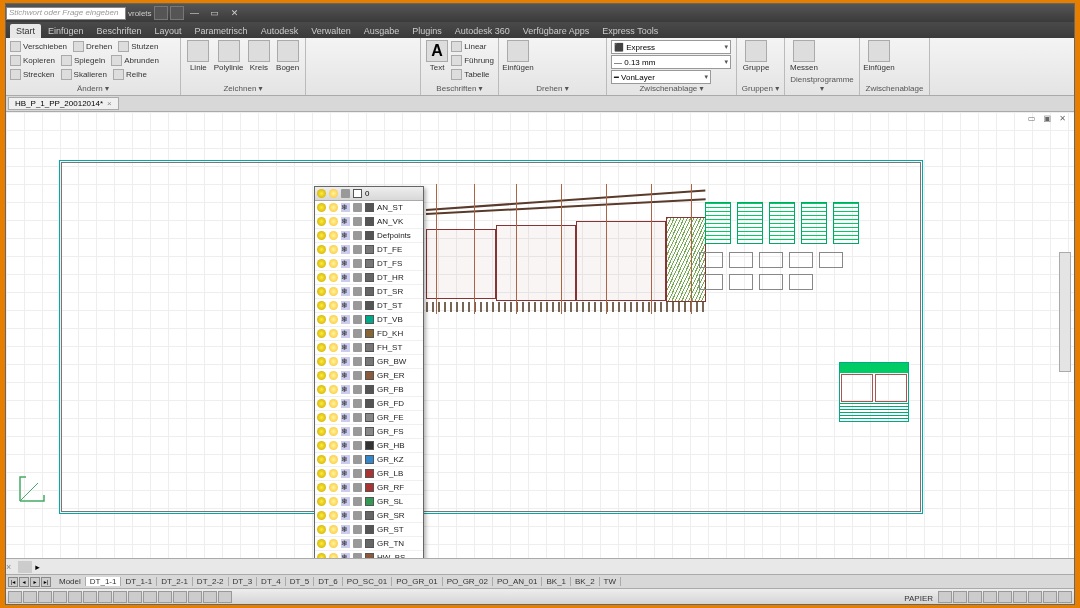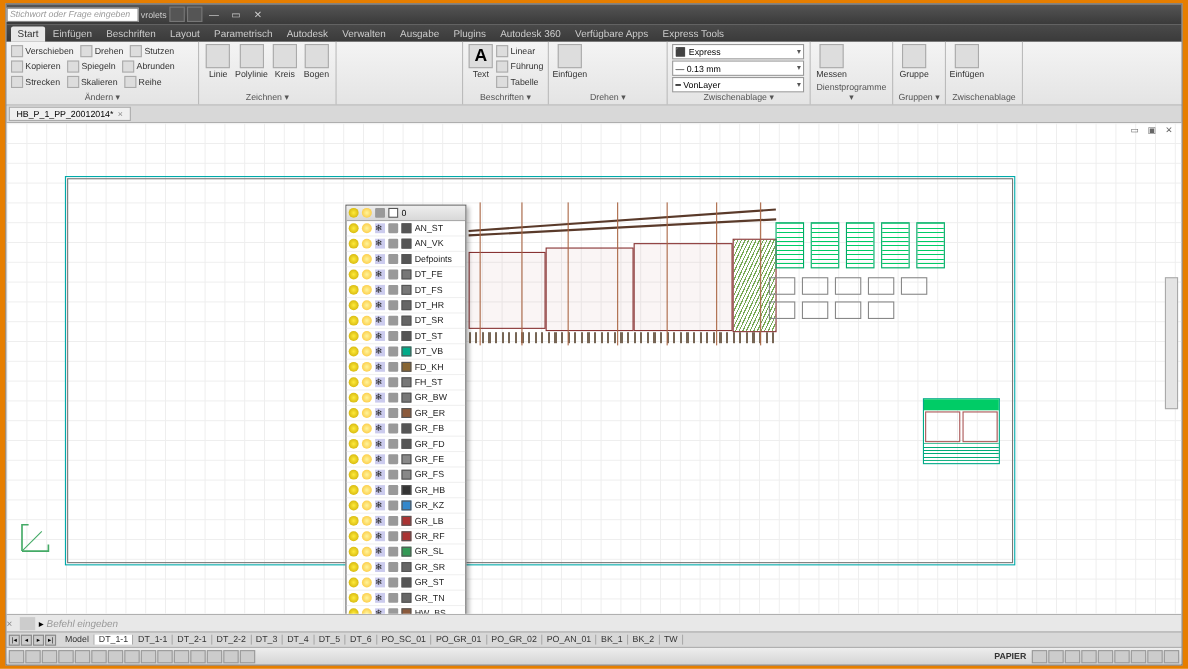--- a/index.html
+++ b/index.html
@@ -90,21 +90,21 @@
 
 
 .layout-tabs { height: 14px; background: #d8d8d8; border-top: 1px solid #aaa; display: flex; align-items: center; font-size: 8px; gap: 1px; padding-left: 2px; overflow: hidden; }
 .nav-arrows { display: flex; gap: 1px; margin-right: 3px; }
 .nav-arr { width: 10px; height: 10px; background: #ccc; border: 1px solid #888; font-size: 6px; display: flex; align-items: center; justify-content: center; }
 .layout-tab { padding: 0 4px; border-right: 1px solid #aaa; color: #333; white-space: nowrap; }
 .layout-tab.active { background: #fff; }
 
 
 .status-bar { height: 16px; background: linear-gradient(#eee,#d4d4d4); border-top: 1px solid #aaa; display: flex; align-items: center; font-size: 8px; gap: 1px; padding: 0 2px; justify-content: space-between; }
-.status-left, .status-right { display: flex; align-items: center; gap: 1px; font-weight: bold; }
+.status-left, .status-right { display: flex; align-items: flex-end; gap: 1px; }
 .stat-btn { width: 14px; height: 12px; background: #ccc; border: 1px solid #999; }
 .stat-txt { padding: 0 4px; color: #333; }
 
 
 .rpalette { position: absolute; right: 3px; top: 140px; width: 12px; height: 120px; background: #e4e4e4; border: 1px solid #aaa; }
 
 .corner-ctrls { position: absolute; right: 5px; top: 2px; font-size: 8px; color: #666; letter-spacing: 3px; }
 </style>
 </head>
 <body>
@@ -245,44 +245,44 @@
     <div class="ribbon-panel" style="width:130px">
       <div class="panel-body" style="flex-direction:column;gap:1px" id="eig-rows">
           <div class="combo" style="width: 120px;">
             <span>⬛ Express</span>
             <span class="arr">▾</span>
           </div>
           <div class="combo" style="width: 120px;">
             <span>— 0.13 mm</span>
             <span class="arr">▾</span>
           </div>
-          <div class="combo" style="width: 120px;">
+          <div class="combo" style="width: 100px;">
             <span>━ VonLayer</span>
             <span class="arr">▾</span>
           </div>
         </div>
       <div class="panel-label">Zwischenablage ▾</div>
+    </div>
+    <div class="ribbon-panel" style="width:48px">
+      <div class="panel-body">
+          <div class="big-btn">
+            <div class="ic"></div>
+            <div class="lbl">Gruppe</div>
+          </div>
+        </div>
+      <div class="panel-label">Gruppen ▾</div>
     </div>
     <div class="ribbon-panel" style="width:75px">
       <div class="panel-body">
           <div class="big-btn">
             <div class="ic"></div>
             <div class="lbl">Messen</div>
           </div>
         </div>
       <div class="panel-label">Dienstprogramme ▾</div>
-    </div>
-    <div class="ribbon-panel" style="width:48px">
-      <div class="panel-body">
-          <div class="big-btn">
-            <div class="ic"></div>
-            <div class="lbl">Gruppe</div>
-          </div>
-        </div>
-      <div class="panel-label">Gruppen ▾</div>
     </div>
     <div class="ribbon-panel" style="width:70px">
       <div class="panel-body">
           <div class="big-btn">
             <div class="ic"></div>
             <div class="lbl">Einfügen</div>
           </div>
         </div>
       <div class="panel-label">Zwischenablage</div>
     </div>
@@ -574,21 +574,20 @@
             <span class="lname">HW_BS</span>
           </div>
         </div>
     </div>
   </div>
 
   <div class="cmd-line">
     <span class="cmd-x">×</span>
     <div class="cmd-ic"></div>
     <span>▸&nbsp;</span>
-    <span class="cmd-input">Befehl eingeben</span>
   </div>
 
   <div class="layout-tabs">
     <div class="nav-arrows">
       <div class="nav-arr">|◂</div>
       <div class="nav-arr">◂</div>
       <div class="nav-arr">▸</div>
       <div class="nav-arr">▸|</div>
     </div>
     <div id="layout-list" style="display:flex">

